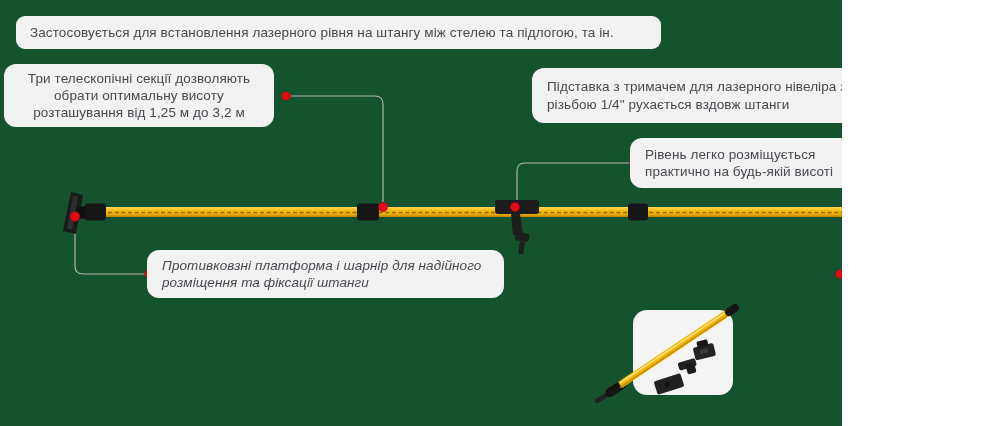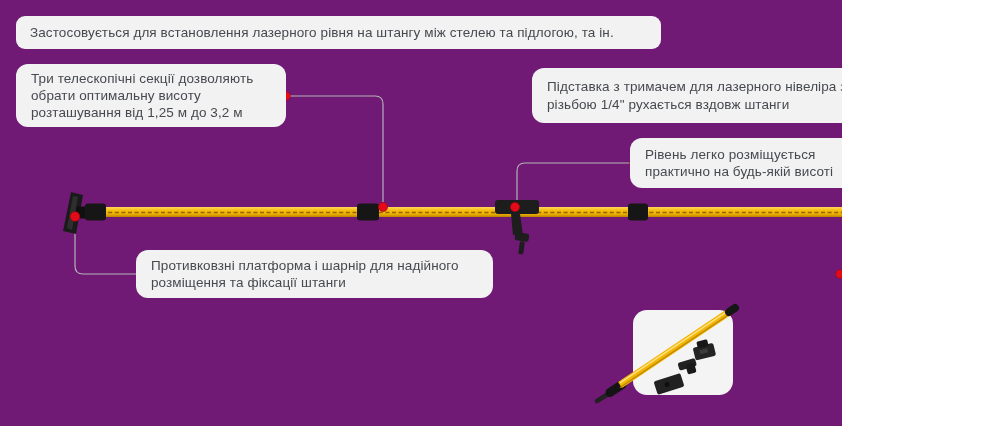--- a/index.html
+++ b/index.html
@@ -1,29 +1,29 @@
 <!DOCTYPE html>
 <html><head>
 <meta charset="utf-8">
 <style>
   html,body{margin:0;padding:0;background:#fff;}
   #canvas{
-    position:relative;width:842px;height:426px;background:#701a75;overflow:hidden;
+    position:relative;width:842px;height:426px;background:#14532d;overflow:hidden;
     font-family:"Liberation Sans","DejaVu Sans",sans-serif;color:#46494e;
   }
   .callout{
     position:absolute;box-sizing:border-box;background:#f2f2f3;border-radius:12px;
     display:flex;align-items:center;padding:8px 15px;font-size:13.5px;line-height:1.28;
     letter-spacing:.1px;font-weight:500;color:#46494e;
   }
   #banner{left:16px;top:16px;width:645px;height:33px;border-radius:9px;padding:0 14px;}
-  #c-sections{left:16px;top:64px;width:270px;height:63px;}
+  #c-sections{left:4px;top:64px;width:270px;height:63px;text-align:center;}
   #c-holder{left:532px;top:68px;width:340px;height:55px;}
   #c-level{left:630px;top:138px;width:230px;height:50px;}
-  #c-platform{left:136px;top:250px;width:357px;height:48px;}
+  #c-platform{left:147px;top:250px;width:357px;height:48px;font-style:italic;}
   #c-construction{left:608px;top:252px;width:229px;height:46px;}
   #c-compact{left:743px;top:337px;width:224px;height:51px;}
   #gfx{position:absolute;left:0;top:0;width:991px;height:426px;pointer-events:none;}
 </style>
 </head>
 <body>
 
 <div id="canvas">
 
   <svg id="gfx" viewBox="0 0 991 426" xmlns="http://www.w3.org/2000/svg">

